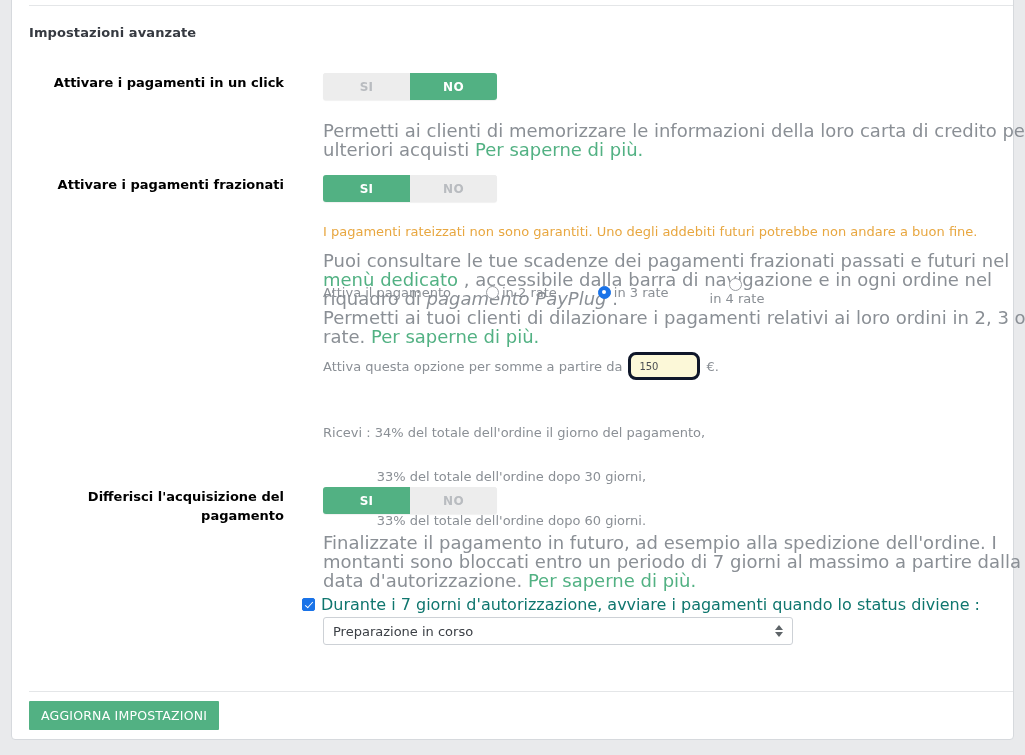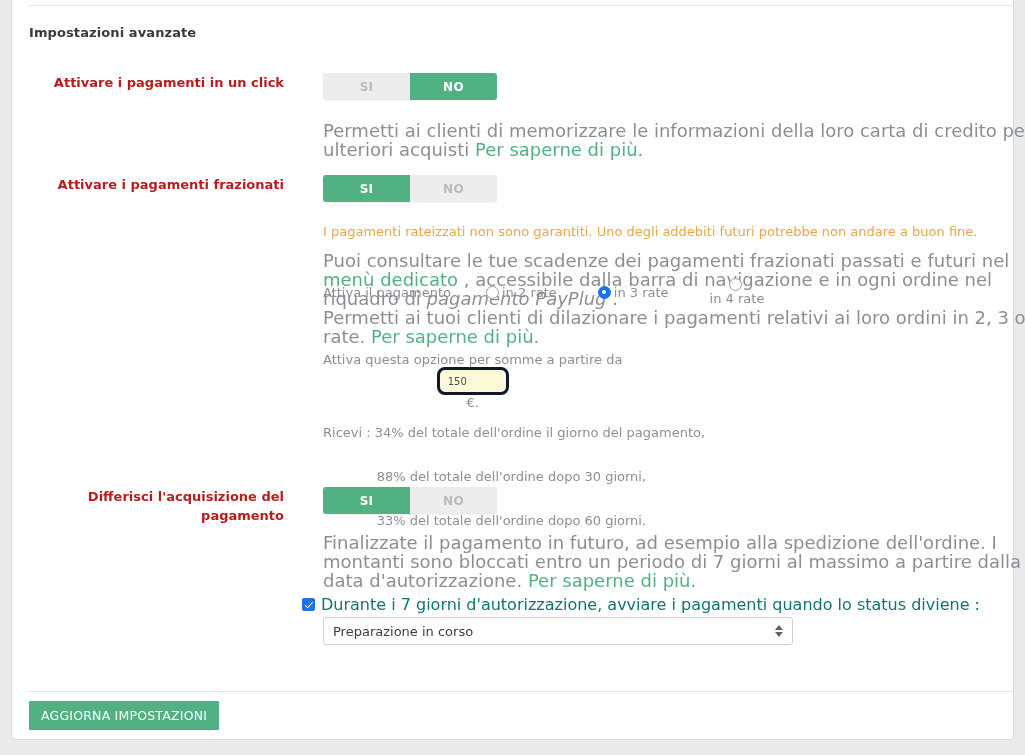--- a/index.html
+++ b/index.html
@@ -58,21 +58,21 @@
     left: 0;
     width: 100%;
   }
   .row-label {
     position: absolute;
     left: 17px;
     width: 255px;
     text-align: right;
     font-size: 13px;
     font-weight: bold;
-    color: #b91c1c;
+    color: #000000;
     line-height: 19px;
   }
   .row-control {
     position: absolute;
     left: 270px;
     padding-left: 41px;
   }
 
   
   .toggle {
@@ -162,21 +162,20 @@
     border-radius: 50%;
     background: #fff;
   }
 
   
   .amount-line {
     display: flex;
     align-items: center;
     font-size: 13px;
     color: #8a8f95;
-    flex-direction: column;
   }
   .amount-input {
     width: 72px;
     height: 28px;
     margin: 0 6px;
     box-sizing: border-box;
     background: #fcf8d8;
     border: 3px solid #0f172a;
     border-radius: 8px;
     font-family: "DejaVu Sans", "Liberation Sans", sans-serif;
@@ -350,21 +349,21 @@
       <div class="row-control amount-line">
         <span>Attiva questa opzione per somme a partire da</span>
         <input class="amount-input" type="text" value="150" style="">
         <span>€.</span>
       </div>
     </div>
 
     <div class="form-row" style="top:437px;">
       <div class="row-control">
         <div class="recv">Ricevi : 34% del totale dell'ordine il giorno del pagamento,</div>
-        <div class="recv">             88% del totale dell'ordine dopo 30 giorni,</div>
+        <div class="recv">             33% del totale dell'ordine dopo 30 giorni,</div>
         <div class="recv">             33% del totale dell'ordine dopo 60 giorni.</div>
       </div>
     </div>
 
     <div class="form-row" style="top:526px;">
       <div class="row-label">
         <div>Differisci l'acquisizione del</div>
         <div>pagamento</div>
       </div>
       <div class="row-control">

